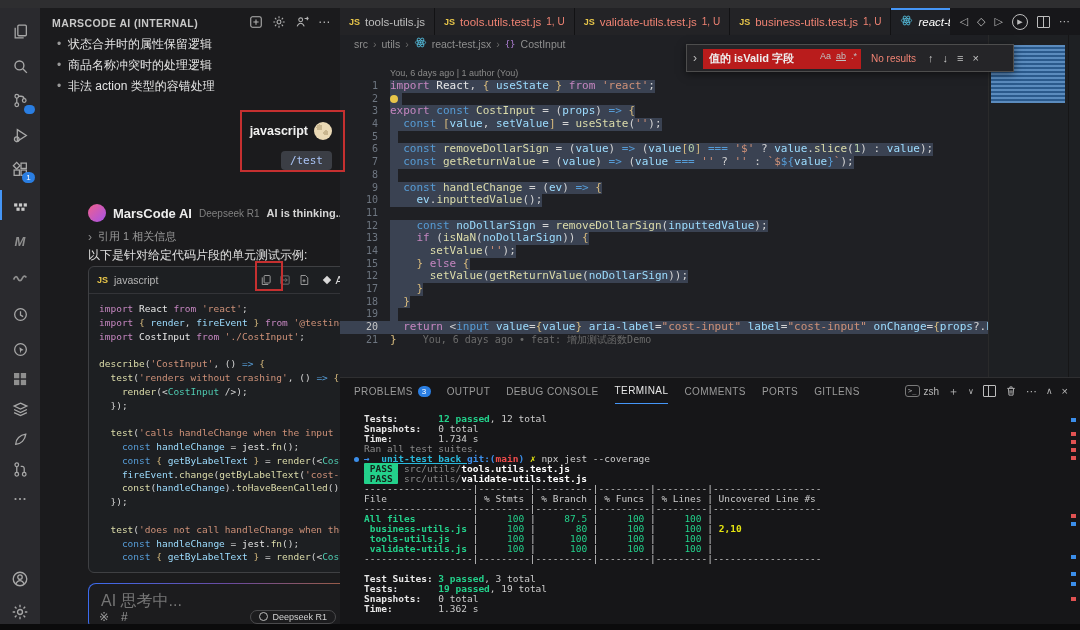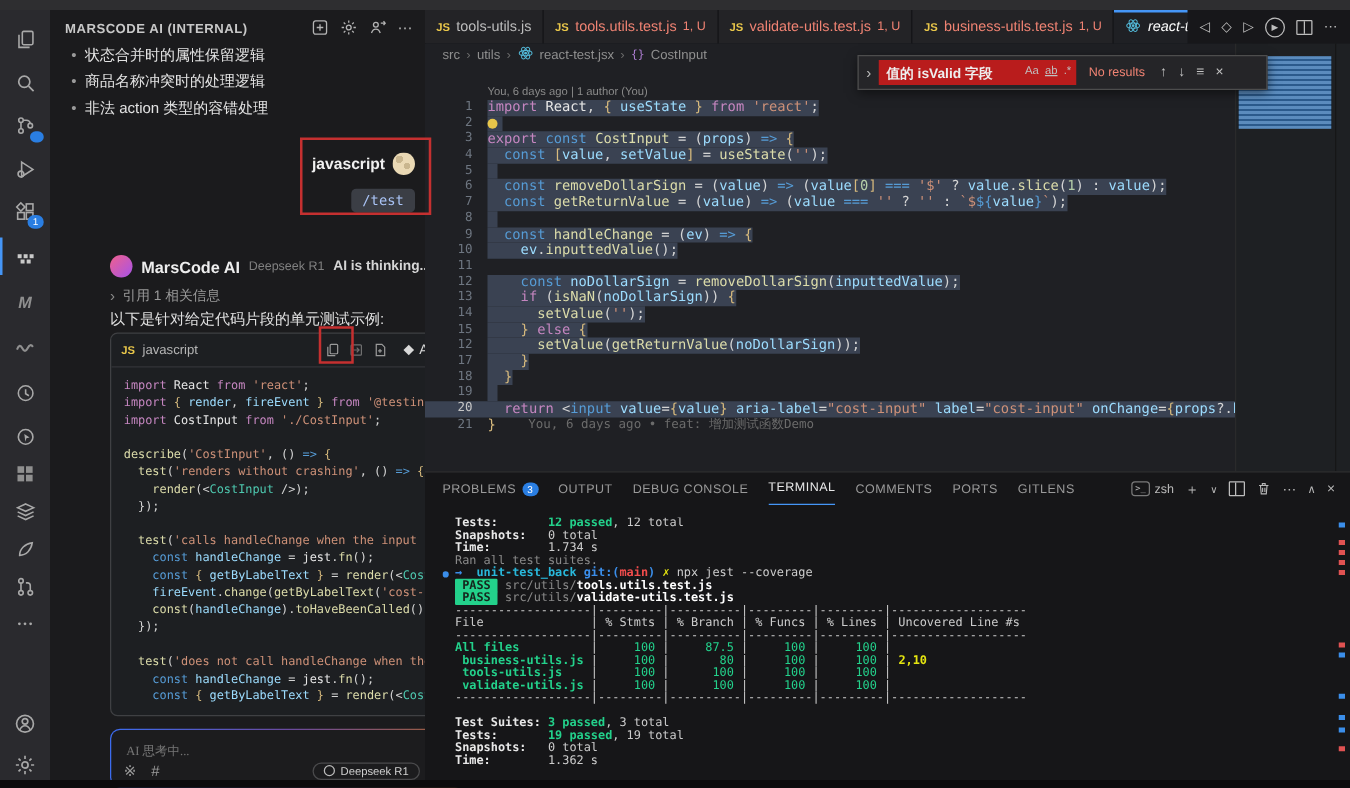--- a/index.html
+++ b/index.html
@@ -48,21 +48,21 @@
   .cb-lang{color:#b5b5b5;font-size:10.5px;flex:1;}
   .cb-icons{display:flex;gap:7px;align-items:center;color:#9a9a9a;}
   .cb-apply{display:flex;align-items:center;gap:5px;color:#d8d8d8;font-size:11px;margin-left:8px;}
   .diamond{width:6px;height:6px;background:#d8d8d8;transform:rotate(45deg);display:inline-block;}
   .cb-body{padding:8px 10px;overflow:hidden;}
   .ccl{height:13.8px;line-height:13.8px;font-family:"DejaVu Sans Mono",monospace;font-size:9.5px;white-space:pre;}
 
   .chat-input{position:absolute;left:48px;top:575px;width:284px;height:47px;border-radius:8px;padding:1px;box-sizing:border-box;
     background:linear-gradient(90deg,#3c6cf0,#6a4a9f,#a5602f);}
   .ci-inner{position:relative;width:100%;height:100%;background:#1c1c1e;border-radius:7px;box-sizing:border-box;padding:7px 10px;}
-  .ci-placeholder{color:#8a8a8a;font-size:10px;font-family:Liberation Serif, serif;}
+  .ci-placeholder{color:#8a8a8a;font-size:16px;}
   .ci-bottom{position:absolute;left:10px;right:8px;bottom:5px;display:flex;align-items:center;gap:12px;}
   .ci-icon{color:#9a9a9a;font-size:12px;}
   .ci-spacer{flex:1;}
   .ci-pill{display:flex;align-items:center;gap:4px;border:1px solid #4a4a4c;border-radius:9px;padding:1px 8px;font-size:9px;color:#d0d0d0;}
   .pill-dot{width:7px;height:7px;border:1px solid #bbb;border-radius:50%;display:inline-block;}
   .ci-stop{width:13px;height:13px;border:1.5px solid #e5534b;border-radius:50%;position:relative;flex:none;}
   .ci-stop::after{content:'';position:absolute;inset:3px;background:#e5534b;border-radius:50%;}
 
   
   .main{position:absolute;left:340px;top:8px;width:740px;height:616px;}
@@ -130,21 +130,21 @@
   .zsh{font-size:10px;}
   .terminal{position:absolute;left:14px;top:36px;right:14px;bottom:2px;overflow:hidden;}
   .trow{position:relative;padding-left:10px;height:10px;line-height:10px;font-family:"DejaVu Sans Mono",monospace;font-size:9.5px;
     white-space:pre;color:#ccc;}
   .tdot{position:absolute;left:0;top:2.5px;width:5px;height:5px;border-radius:50%;background:#3b8eea;}
   .tm-lbl{color:#e8e8e8;font-weight:bold;}
   .tm-gb{color:#23d18b;font-weight:bold;}
   .tm-gn{color:#23d18b;}
   .tm-pl{color:#cccccc;}
   .tm-dm{color:#8a8a8a;}
-  .tm-cy{color:#29b8db;font-weight:bold;}
+  .tm-cy{color:#29b8db;font-weight:bold;text-decoration:underline;}
   .tm-bl{color:#3b8eea;font-weight:bold;}
   .tm-rd{color:#f14c4c;font-weight:bold;}
   .tm-ylb{color:#e5e510;font-weight:bold;}
   .tm-fn{color:#fff;font-weight:bold;}
   .tm-pass{background:#23d18b;color:#15241c;font-weight:bold;border-radius:1px;}
   .ruler-dot{position:absolute;width:5px;height:4px;}
 
   .redbox{position:absolute;border:2px solid #c53030;z-index:9;pointer-events:none;}
   svg{flex:none;}
 </style>

